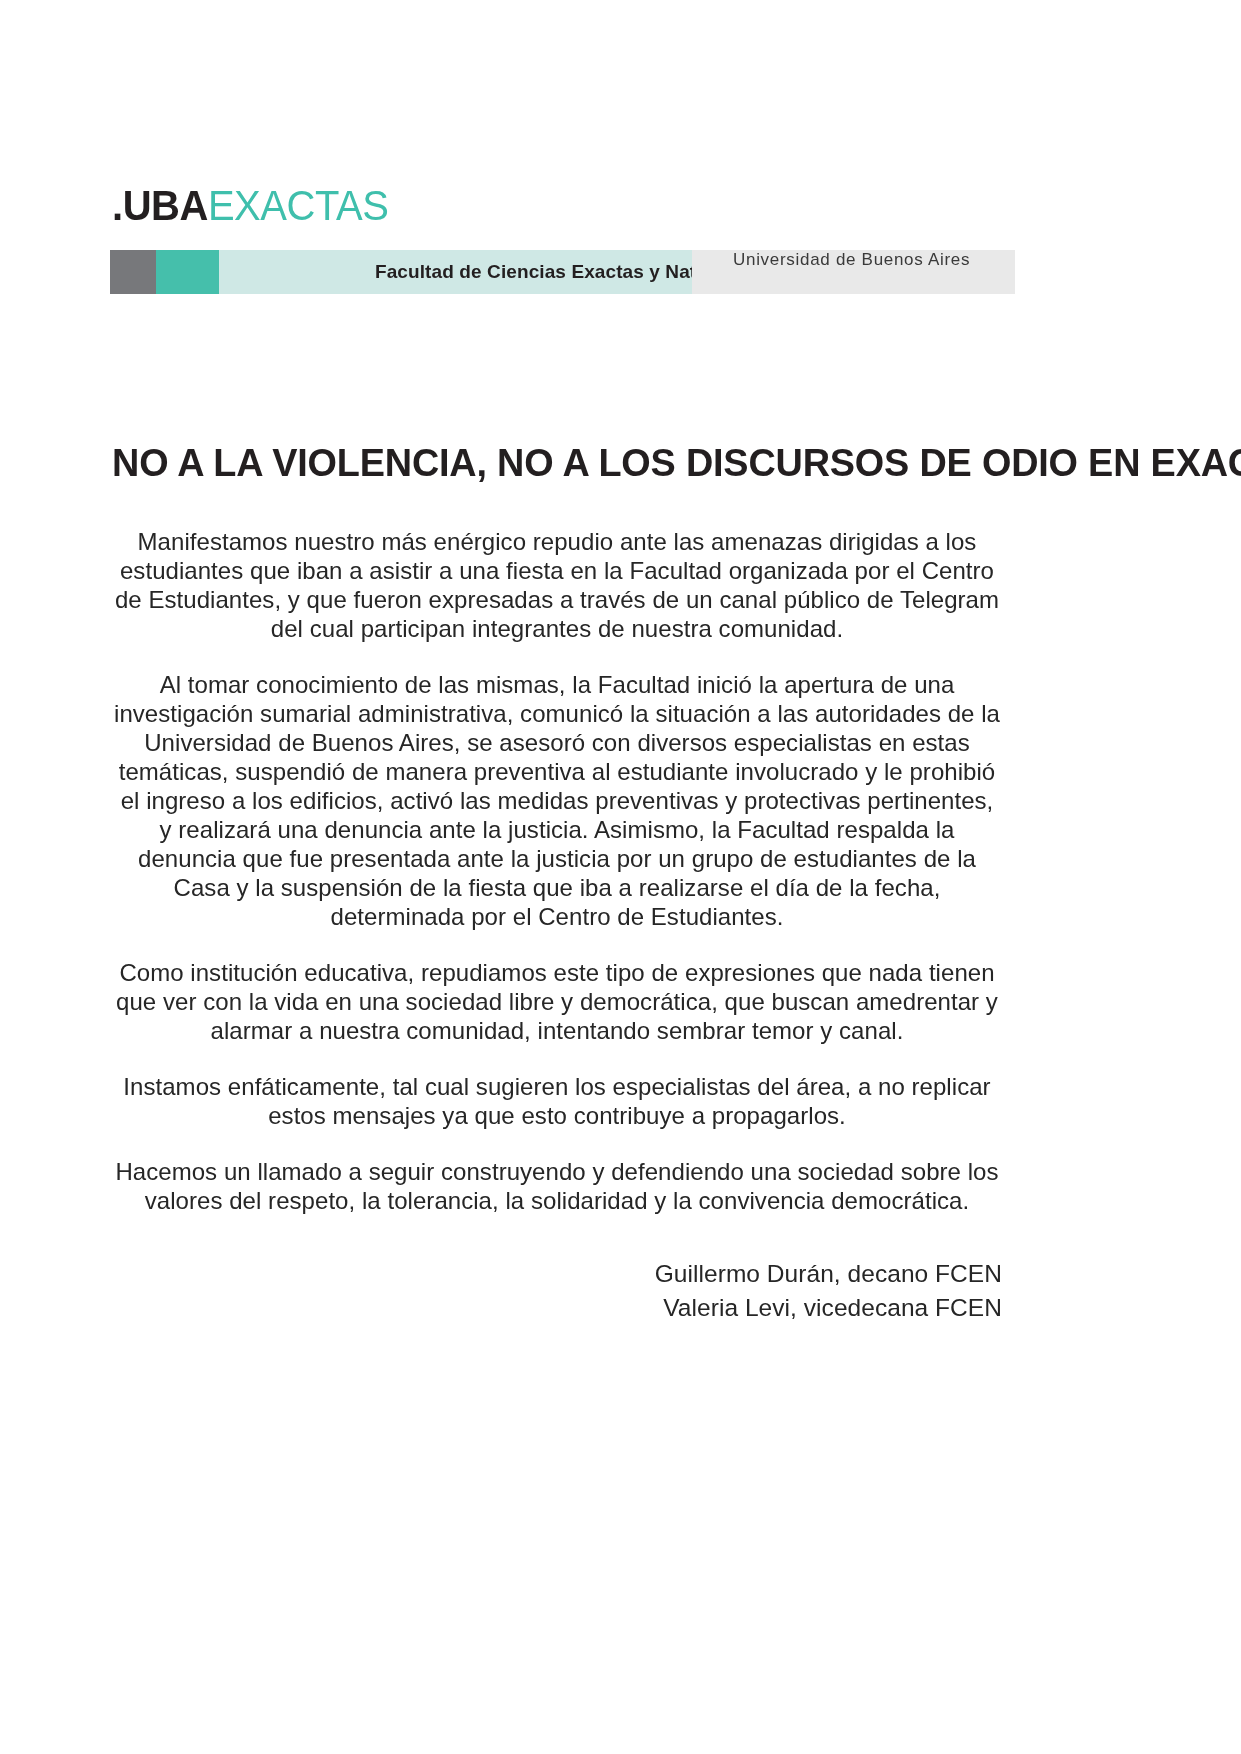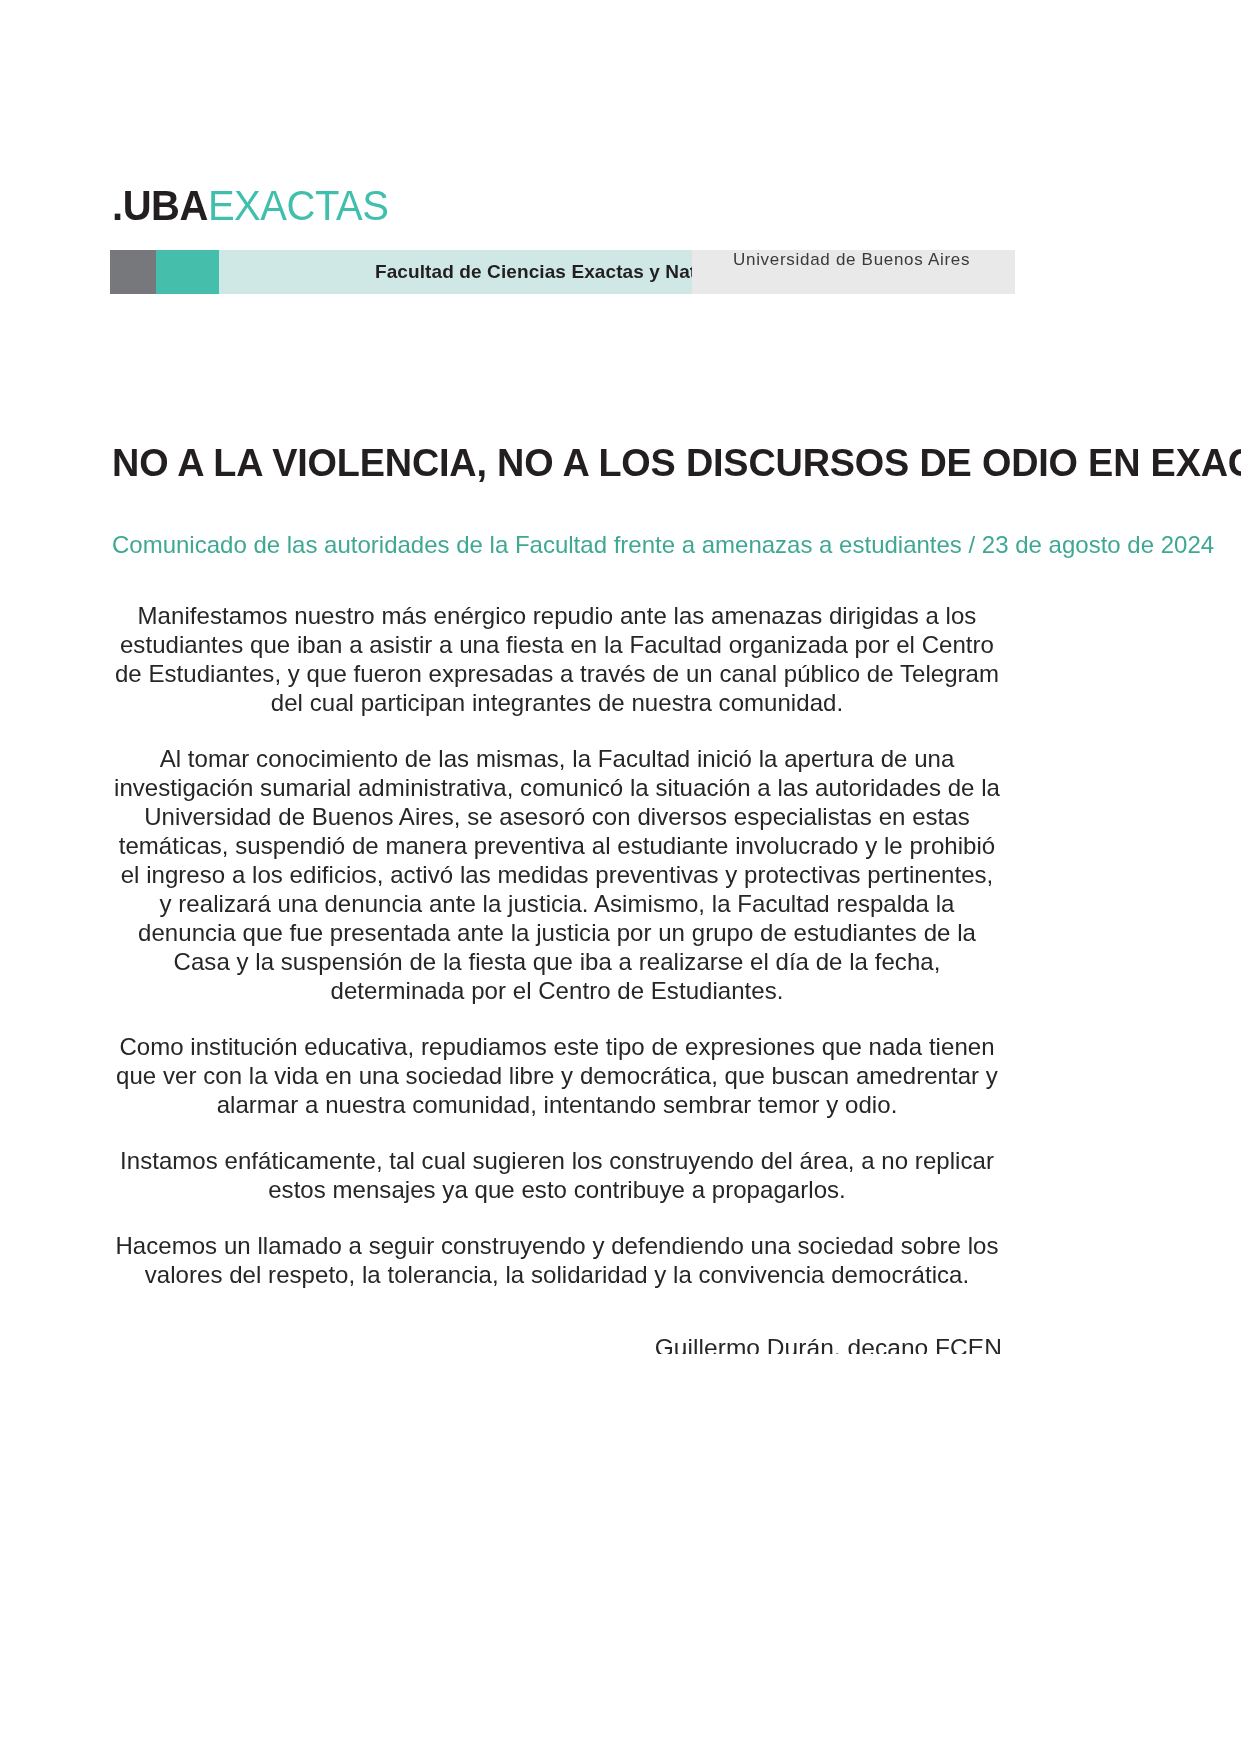--- a/index.html
+++ b/index.html
@@ -170,27 +170,26 @@
     </div>
     <div class="hb-lightgray">
       <span class="hb-university">Universidad de Buenos Aires</span>
     </div>
   </div>
 
   <div class="content">
 
     <h1 class="doc-title">NO A LA VIOLENCIA, NO A LOS DISCURSOS DE ODIO EN EXACTAS</h1>
 
-    <div class="doc-subtitle">Comunicado de las autoridades de la Facultad frente a amenazas a estudiantes / 23 de agosto de 2024</div>
 
     <div class="body-block">
       <p class="para">Manifestamos nuestro más enérgico repudio ante las amenazas dirigidas a los estudiantes que iban a asistir a una fiesta en la Facultad organizada por el Centro de Estudiantes, y que fueron expresadas a través de un canal público de Telegram del cual participan integrantes de nuestra comunidad.</p>
       <p class="para">Al tomar conocimiento de las mismas, la Facultad inició la apertura de una investigación sumarial administrativa, comunicó la situación a las autoridades de la Universidad de Buenos Aires, se asesoró con diversos especialistas en estas temáticas, suspendió de manera preventiva al estudiante involucrado y le prohibió el ingreso a los edificios, activó las medidas preventivas y protectivas pertinentes, y realizará una denuncia ante la justicia. Asimismo, la Facultad respalda la denuncia que fue presentada ante la justicia por un grupo de estudiantes de la Casa y la suspensión de la fiesta que iba a realizarse el día de la fecha, determinada por el Centro de Estudiantes.</p>
-      <p class="para">Como institución educativa, repudiamos este tipo de expresiones que nada tienen que ver con la vida en una sociedad libre y democrática, que buscan amedrentar y alarmar a nuestra comunidad, intentando sembrar temor y odio.</p>
-      <p class="para">Instamos enfáticamente, tal cual sugieren los construyendo del área, a no replicar estos mensajes ya que esto contribuye a propagarlos.</p>
+      <p class="para">Como institución educativa, repudiamos este tipo de expresiones que nada tienen que ver con la vida en una sociedad libre y democrática, que buscan amedrentar y alarmar a nuestra comunidad, intentando sembrar temor y canal.</p>
+      <p class="para">Instamos enfáticamente, tal cual sugieren los especialistas del área, a no replicar estos mensajes ya que esto contribuye a propagarlos.</p>
       <p class="para">Hacemos un llamado a seguir construyendo y defendiendo una sociedad sobre los valores del respeto, la tolerancia, la solidaridad y la convivencia democrática.</p>
     </div>
 
     <div class="signatures">
       <div class="sig-line">Guillermo Durán, decano FCEN</div>
       <div class="sig-line">Valeria Levi, vicedecana FCEN</div>
     </div>
 
   </div>
 

